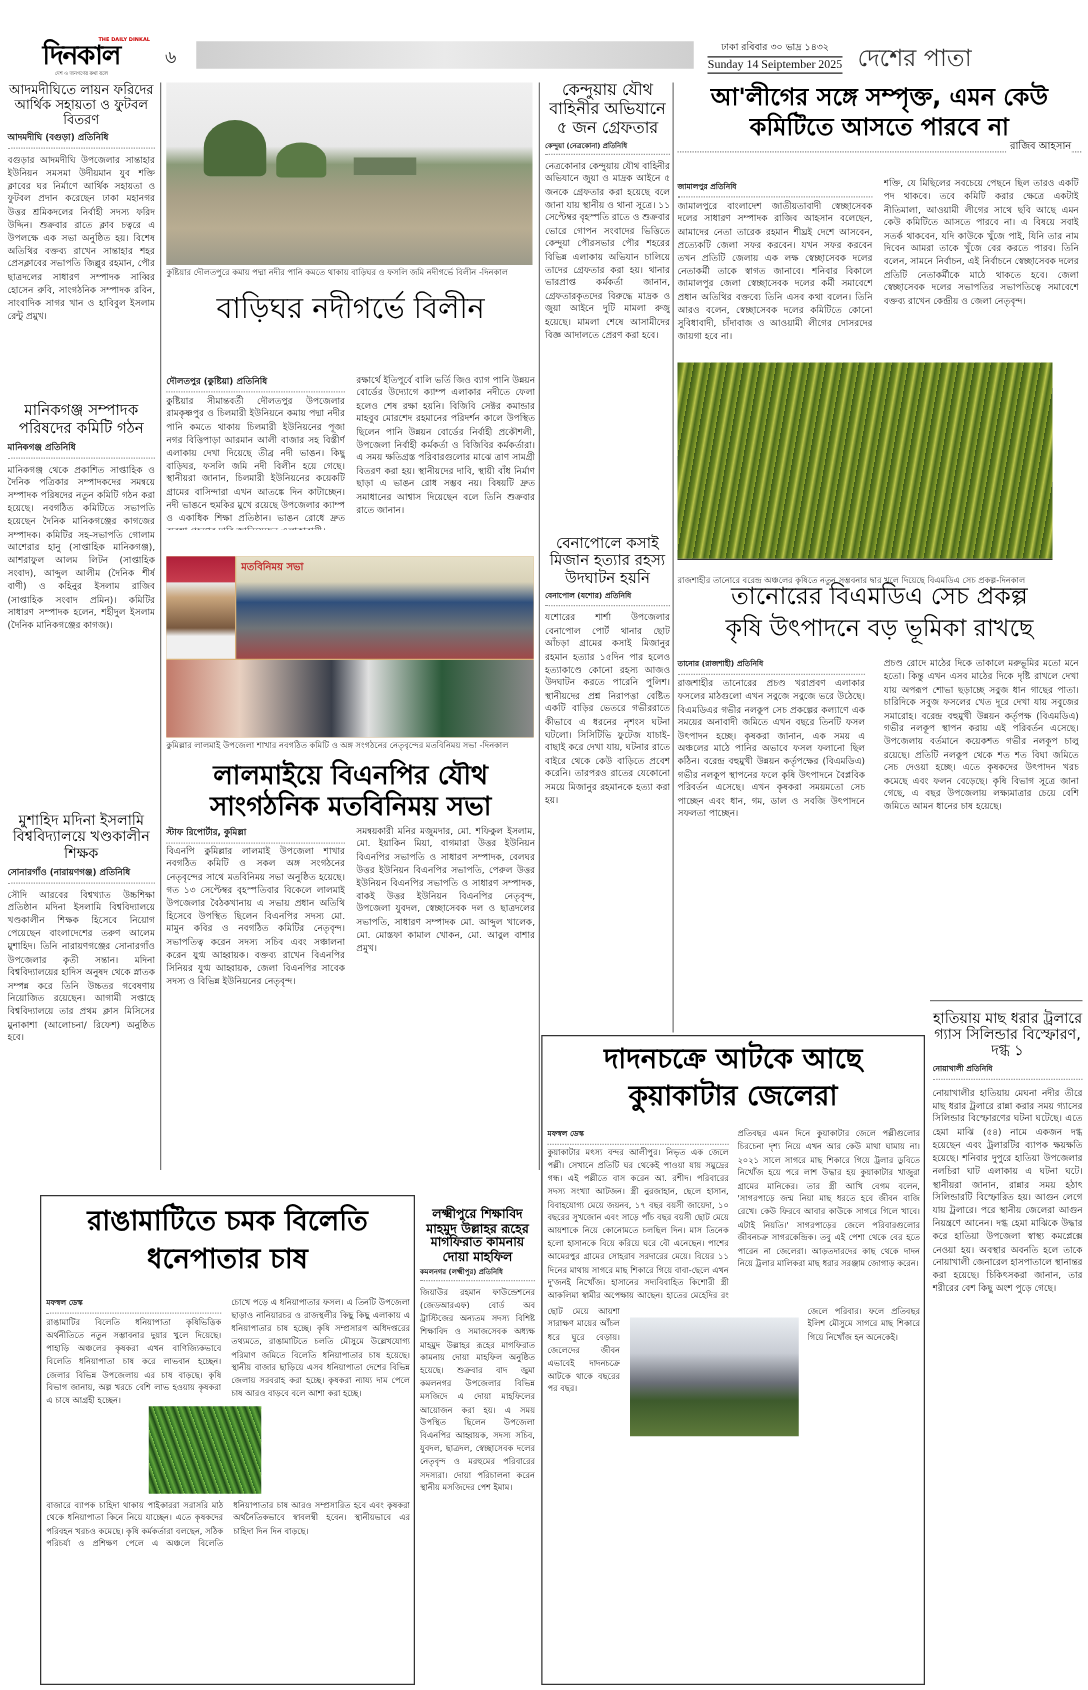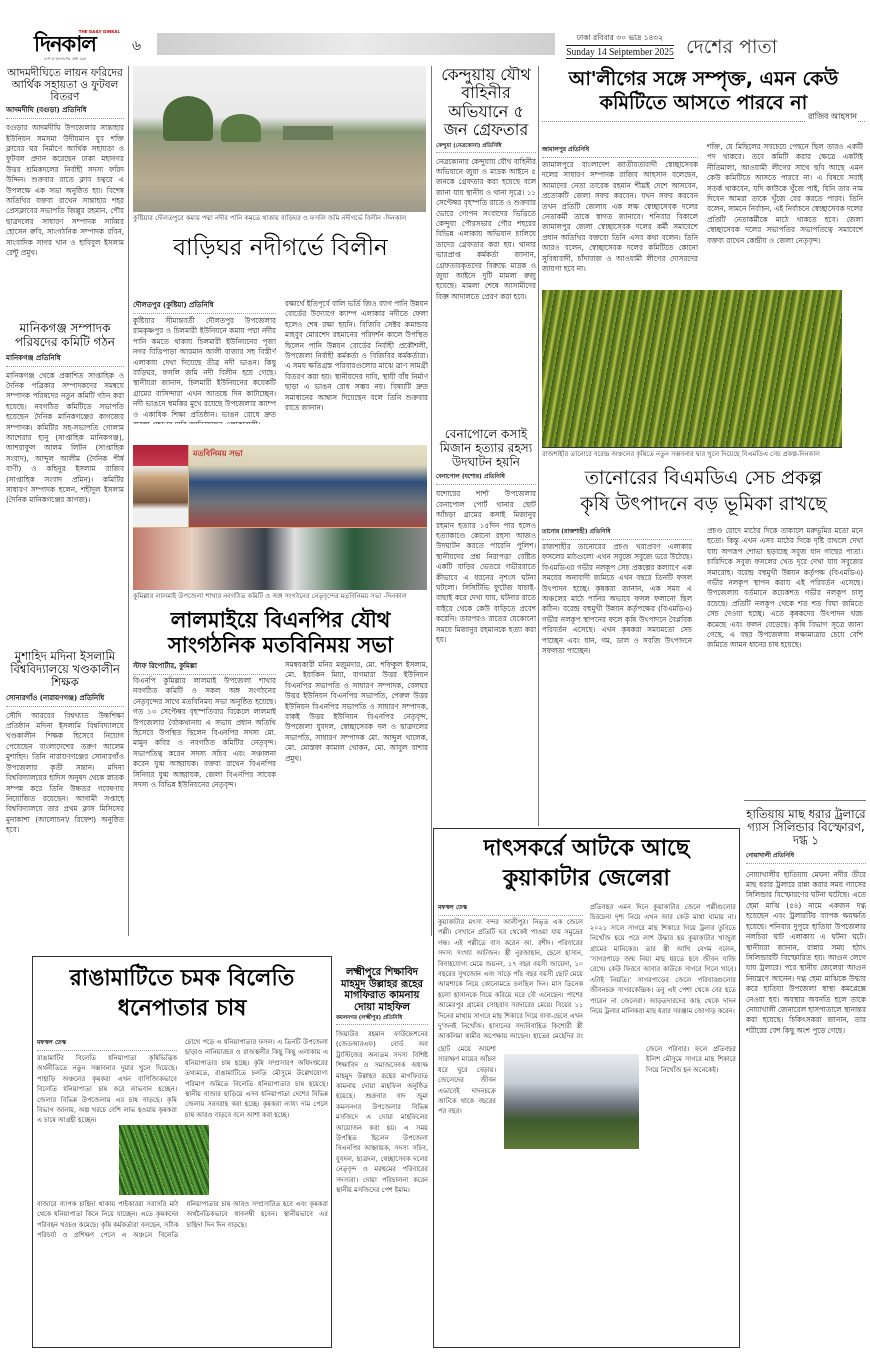--- a/index.html
+++ b/index.html
@@ -71,21 +71,21 @@
 <div class="abs" style="left:133px;top:608px;width:295px;height:330px">
   <div class="hl" style="font-size:21px;line-height:25px">লালমাইয়ে বিএনপির যৌথ</div>
   <div class="hl" style="font-size:21px;line-height:25px">সাংগঠনিক মতবিনিময় সভা</div>
   <div class="byline" style="position:absolute;left:0;top:52px;width:143px">স্টাফ রিপোর্টার, কুমিল্লা</div>
   <div class="body-text" style="position:absolute;left:0;top:68px;width:143px;height:262px">বিএনপি কুমিল্লার লালমাই উপজেলা শাখার নবগঠিত কমিটি ও সকল অঙ্গ সংগঠনের নেতৃবৃন্দের সাথে মতবিনিময় সভা অনুষ্ঠিত হয়েছে। গত ১৩ সেপ্টেম্বর বৃহস্পতিবার বিকেলে লালমাই উপজেলার বৈঠকখানায় এ সভায় প্রধান অতিথি হিসেবে উপস্থিত ছিলেন বিএনপির সদস্য মো. মামুন কবির ও নবগঠিত কমিটির নেতৃবৃন্দ। সভাপতিত্ব করেন সদস্য সচিব এবং সঞ্চালনা করেন যুগ্ম আহ্বায়ক। বক্তব্য রাখেন বিএনপির সিনিয়র যুগ্ম আহ্বায়ক, জেলা বিএনপির সাবেক সদস্য ও বিভিন্ন ইউনিয়নের নেতৃবৃন্দ।</div>
   <div class="body-text" style="position:absolute;left:152px;top:52px;width:143px;height:278px">সমন্বয়কারী মনির মজুমদার, মো. শফিকুল ইসলাম, মো. ইয়াকিন মিয়া, বাগমারা উত্তর ইউনিয়ন বিএনপির সভাপতি ও সাধারণ সম্পাদক, বেলঘর উত্তর ইউনিয়ন বিএনপির সভাপতি, পেরুল উত্তর ইউনিয়ন বিএনপির সভাপতি ও সাধারণ সম্পাদক, বাকই উত্তর ইউনিয়ন বিএনপির নেতৃবৃন্দ, উপজেলা যুবদল, স্বেচ্ছাসেবক দল ও ছাত্রদলের সভাপতি, সাধারণ সম্পাদক মো. আব্দুল খালেক, মো. মোস্তফা কামাল খোকন, মো. আবুল বাশার প্রমুখ।</div>
 </div>
 <div class="rule-v" style="left:431px;top:66px;height:870px"></div>
 
 <div class="abs" style="left:436px;top:66px;width:100px;height:335px">
-  <div class="hl" style="font-size:16px;font-weight:normal">কেন্দুয়ায় যৌথ বাহিনীর অভিযানে ৫ জন গ্রেফতার</div>
+  <div class="hl" style="font-size:13px;font-weight:normal">কেন্দুয়ায় যৌথ বাহিনীর অভিযানে ৫ জন গ্রেফতার</div>
   <div class="byline" style="margin:2px 0 4px;font-size:5.5px">কেন্দুয়া (নেত্রকোনা) প্রতিনিধি</div>
   <div class="body-text" style="height:262px">নেত্রকোনার কেন্দুয়ায় যৌথ বাহিনীর অভিযানে জুয়া ও মাদ্রক আইনে ৫ জনকে গ্রেফতার করা হয়েছে বলে জানা যায় স্থানীয় ও থানা সূত্রে। ১১ সেপ্টেম্বর বৃহস্পতি রাতে ও শুক্রবার ভোরে গোপন সংবাদের ভিত্তিতে কেন্দুয়া পৌরসভার পৌর শহরের বিভিন্ন এলাকায় অভিযান চালিয়ে তাদের গ্রেফতার করা হয়। থানার ভারপ্রাপ্ত কর্মকর্তা জানান, গ্রেফতারকৃতদের বিরুদ্ধে মাদ্রক ও জুয়া আইনে দুটি মামলা রুজু হয়েছে। মামলা শেষে আসামীদের বিজ্ঞ আদালতে প্রেরণ করা হবে।</div>
 </div>
 
 <div class="abs" style="left:436px;top:428px;width:100px;height:410px">
   <div class="hl" style="font-size:12px;font-weight:normal">বেনাপোলে কসাই মিজান হত্যার রহস্য উদঘাটন হয়নি</div>
   <div class="byline" style="margin:2px 0 4px;font-size:6px">বেনাপোল (যশোর) প্রতিনিধি</div>
   <div class="body-text" style="height:330px">যশোরের শার্শা উপজেলার বেনাপোল পোর্ট থানার ছোট আঁচড়া গ্রামের কসাই মিজানুর রহমান হত্যার ১৫দিন পার হলেও হত্যাকাণ্ডে কোনো রহস্য আজও উদঘাটন করতে পারেনি পুলিশ। স্থানীয়দের প্রশ্ন নিরাপত্তা বেষ্টিত একটি বাড়ির ভেতরে গভীররাতে কীভাবে এ ধরনের নৃশংস ঘটনা ঘটলো। সিসিটিভি ফুটেজ যাচাই-বাছাই করে দেখা যায়, ঘটনার রাতে বাইরে থেকে কেউ বাড়িতে প্রবেশ করেনি। তারপরও রাতের যেকোনো সময়ে মিজানুর রহমানকে হত্যা করা হয়।</div>
 </div>
 <div class="rule-v" style="left:538px;top:66px;height:760px"></div>
@@ -95,38 +95,38 @@
   <div class="hl" style="font-size:19px;line-height:24px">কমিটিতে আসতে পারবে না</div>
   <div style="border-bottom:1px dotted #888;height:10px;margin-top:-2px;position:relative">
     <span style="position:absolute;right:8px;top:-2px;font-size:8px;background:#fff;padding-left:3px">রাজিব আহসান</span>
   </div>
   <div class="byline" style="position:absolute;left:0;top:78px;width:156px;font-size:6px">জামালপুর প্রতিনিধি</div>
   <div class="body-text" style="position:absolute;left:0;top:94px;width:156px;height:180px">জামালপুরে বাংলাদেশ জাতীয়তাবাদী স্বেচ্ছাসেবক দলের সাধারণ সম্পাদক রাজিব আহসান বলেছেন, আমাদের নেতা তারেক রহমান শীঘ্রই দেশে আসবেন, প্রত্যেকটি জেলা সফর করবেন। যখন সফর করবেন তখন প্রতিটি জেলায় এক লক্ষ স্বেচ্ছাসেবক দলের নেতাকর্মী তাকে স্বাগত জানাবে। শনিবার বিকালে জামালপুর জেলা স্বেচ্ছাসেবক দলের কর্মী সমাবেশে প্রধান অতিথির বক্তব্যে তিনি এসব কথা বলেন। তিনি আরও বলেন, স্বেচ্ছাসেবক দলের কমিটিতে কোনো সুবিধাবাদী, চাঁদাবাজ ও আওয়ামী লীগের দোসরদের জায়গা হবে না।</div>
   <div class="body-text" style="position:absolute;left:165px;top:76px;width:156px;height:200px">শক্তি, যে মিছিলের সবচেয়ে পেছনে ছিল তারও একটি পদ থাকবে। তবে কমিটি করার ক্ষেত্রে একটাই নীতিমালা, আওয়ামী লীগের সাথে ছবি আছে এমন কেউ কমিটিতে আসতে পারবে না। এ বিষয়ে সবাই সতর্ক থাকবেন, যদি কাউকে খুঁজে পাই, যিনি তার নাম দিবেন আমরা তাকে খুঁজে বের করতে পারব। তিনি বলেন, সামনে নির্বাচন, এই নির্বাচনে স্বেচ্ছাসেবক দলের প্রতিটি নেতাকর্মীকে মাঠে থাকতে হবে। জেলা স্বেচ্ছাসেবক দলের সভাপতির সভাপতিত্বে সমাবেশে বক্তব্য রাখেন কেন্দ্রীয় ও জেলা নেতৃবৃন্দ।</div>
 </div>
 
 <div class="photo" style="left:542px;top:290px;width:300px;height:158px;background:repeating-linear-gradient(100deg,#3e5a1a 0,#6f8a24 4px,#b9c34a 6px,#4b6a1c 9px,#8aa02c 13px);border-bottom:1px solid #333"></div>
-<div class="abs cap" style="left:542px;top:450px;width:322px;white-space:nowrap;overflow:hidden">রাজশাহীর তানোরে বরেন্দ্র অঞ্চলের কৃষিতে নতুন সম্ভবনার দ্বার খুলে দিয়েছে বিএমডিএ সেচ প্রকল্প-দিনকাল</div>
+<div class="abs cap" style="left:542px;top:460px;width:322px;white-space:nowrap;overflow:hidden">রাজশাহীর তানোরে বরেন্দ্র অঞ্চলের কৃষিতে নতুন সম্ভবনার দ্বার খুলে দিয়েছে বিএমডিএ সেচ প্রকল্প-দিনকাল</div>
 <div class="abs" style="left:542px;top:464px;width:323px;height:320px">
   <div class="hl" style="font-size:19px;font-weight:normal;line-height:26px">তানোরের বিএমডিএ সেচ প্রকল্প</div>
   <div class="hl" style="font-size:19px;font-weight:normal;line-height:26px">কৃষি উৎপাদনে বড় ভূমিকা রাখছে</div>
   <div class="byline" style="position:absolute;left:0;top:62px;width:150px;font-size:6px">তানোর (রাজশাহী) প্রতিনিধি</div>
   <div class="body-text" style="position:absolute;left:0;top:78px;width:150px;height:220px">রাজশাহীর তানোরের প্রচণ্ড খরাপ্রবণ এলাকার ফসলের মাঠগুলো এখন সবুজে সবুজে ভরে উঠেছে। বিএমডিএর গভীর নলকূপ সেচ প্রকল্পের কল্যাণে এক সময়ের অনাবাদী জমিতে এখন বছরে তিনটি ফসল উৎপাদন হচ্ছে। কৃষকরা জানান, এক সময় এ অঞ্চলের মাঠে পানির অভাবে ফসল ফলানো ছিল কঠিন। বরেন্দ্র বহুমুখী উন্নয়ন কর্তৃপক্ষের (বিএমডিএ) গভীর নলকূপ স্থাপনের ফলে কৃষি উৎপাদনে বৈপ্লবিক পরিবর্তন এসেছে। এখন কৃষকরা সময়মতো সেচ পাচ্ছেন এবং ধান, গম, ডাল ও সবজি উৎপাদনে সফলতা পাচ্ছেন।</div>
   <div class="body-text" style="position:absolute;left:165px;top:62px;width:156px;height:230px">প্রচণ্ড রোদে মাঠের দিকে তাকালে মরুভূমির মতো মনে হতো। কিন্তু এখন এসব মাঠের দিকে দৃষ্টি রাখলে দেখা যায় অপরূপ শোভা ছড়াচ্ছে সবুজ ধান গাছের পাতা। চারিদিকে সবুজ ফসলের খেত দূরে দেখা যায় সবুজের সমারোহ। বরেন্দ্র বহুমুখী উন্নয়ন কর্তৃপক্ষ (বিএমডিএ) গভীর নলকূপ স্থাপন করায় এই পরিবর্তন এসেছে। উপজেলায় বর্তমানে কয়েকশত গভীর নলকূপ চালু রয়েছে। প্রতিটি নলকূপ থেকে শত শত বিঘা জমিতে সেচ দেওয়া হচ্ছে। এতে কৃষকদের উৎপাদন খরচ কমেছে এবং ফলন বেড়েছে। কৃষি বিভাগ সূত্রে জানা গেছে, এ বছর উপজেলায় লক্ষ্যমাত্রার চেয়ে বেশি জমিতে আমন ধানের চাষ হয়েছে।</div>
 </div>
 
 <div class="rule-h" style="left:744px;top:800px;width:122px"></div>
 <div class="abs" style="left:746px;top:808px;width:120px;height:538px">
   <div class="hl" style="font-size:11.5px;font-weight:normal">হাতিয়ায় মাছ ধরার ট্রলারে গ্যাস সিলিন্ডার বিস্ফোরণ, দগ্ধ ১</div>
   <div class="byline" style="margin:2px 0 6px;font-size:6px">নোয়াখালী প্রতিনিধি</div>
   <div class="body-text" style="height:470px">নোয়াখালীর হাতিয়ায় মেঘনা নদীর তীরে মাছ ধরার ট্রলারে রান্না করার সময় গ্যাসের সিলিন্ডার বিস্ফোরণের ঘটনা ঘটেছে। এতে হেমা মাঝি (৫৪) নামে একজন দগ্ধ হয়েছেন এবং ট্রলারটির ব্যাপক ক্ষয়ক্ষতি হয়েছে। শনিবার দুপুরে হাতিয়া উপজেলার নলচিরা ঘাট এলাকায় এ ঘটনা ঘটে। স্থানীয়রা জানান, রান্নার সময় হঠাৎ সিলিন্ডারটি বিস্ফোরিত হয়। আগুন লেগে যায় ট্রলারে। পরে স্থানীয় জেলেরা আগুন নিয়ন্ত্রণে আনেন। দগ্ধ হেমা মাঝিকে উদ্ধার করে হাতিয়া উপজেলা স্বাস্থ্য কমপ্লেক্সে নেওয়া হয়। অবস্থার অবনতি হলে তাকে নোয়াখালী জেনারেল হাসপাতালে স্থানান্তর করা হয়েছে। চিকিৎসকরা জানান, তার শরীরের বেশ কিছু অংশ পুড়ে গেছে।</div>
 </div>
 
 <div class="abs" style="left:433px;top:828px;width:307px;height:520px;border:1px solid #333">
-  <div class="hl" style="font-size:22px;line-height:30px;margin-top:4px">দাৎসকর্রে আটকে আছে</div>
+  <div class="hl" style="font-size:22px;line-height:30px;margin-top:4px">দাদনচক্রে আটকে আছে</div>
   <div class="hl" style="font-size:22px;line-height:30px">কুয়াকাটার জেলেরা</div>
   <div class="byline" style="position:absolute;left:4px;top:73px;width:145px;font-size:6px">মফস্বল ডেস্ক</div>
   <div class="body-text" style="position:absolute;left:4px;top:88px;width:145px;height:125px;font-size:6.6px">কুয়াকাটার মৎস্য বন্দর আলীপুর। নিভৃত এক জেলে পল্লী। সেখানে প্রতিটি ঘর থেকেই পাওয়া যায় সমুদ্রের গন্ধ। এই পল্লীতে বাস করেন আ. রশীদ। পরিবারের সদস্য সংখ্যা আটজন। স্ত্রী নুরজাহান, ছেলে হাসান, বিবাহযোগ্য মেয়ে জয়নব, ১৭ বছর বয়সী জায়েদা, ১০ বছরের সুখজোন এবং সাড়ে পাঁচ বছর বয়সী ছোট মেয়ে আয়শাকে নিয়ে কোনোমতে চলছিল দিন। মাস তিনেক হলো হাসানকে বিয়ে করিয়ে ঘরে বৌ এনেছেন। পাশের আমেরপুর গ্রামের সোহরাব সরদারের মেয়ে। বিয়ের ১১ দিনের মাথায় সাগরে মাছ শিকারে গিয়ে বাবা-ছেলে এখন দু'জনই নিখোঁজ। হাসানের সদ্যবিবাহিত কিশোরী স্ত্রী আকলিমা স্বামীর অপেক্ষায় আছেন। হাতের মেহেদির রং এখনও মুছে যায়নি। নুরজাহান অপেক্ষায় আছেন ছেলে ও স্বামীর জন্য।</div>
   <div class="body-text" style="position:absolute;left:156px;top:73px;width:146px;height:140px;font-size:6.6px">প্রতিবছর এমন দিনে কুয়াকাটার জেলে পল্লীগুলোর চিরচেনা দৃশ্য নিয়ে এখন আর কেউ মাথা ঘামায় না। ২০২১ সালে সাগরে মাছ শিকারে গিয়ে ট্রলার ডুবিতে নিখোঁজ হয়ে পরে লাশ উদ্ধার হয় কুয়াকাটার খাজুরা গ্রামের মানিকের। তার স্ত্রী আখি বেগম বলেন, 'সাগরপাড়ে জন্ম নিয়া মাছ ধরতে হবে জীবন বাজি রেখে। কেউ ফিরবে আবার কাউকে সাগরে গিলে খাবে। এটাই নিয়তি।' সাগরপাড়ের জেলে পরিবারগুলোর জীবনচক্র সাগরকেন্দ্রিক। তবু এই পেশা থেকে বের হতে পারেন না জেলেরা। আড়তদারদের কাছ থেকে দাদন নিয়ে ট্রলার মালিকরা মাছ ধরার সরঞ্জাম জোগাড় করেন।</div>
   <div class="body-text" style="position:absolute;left:4px;top:215px;width:58px;height:300px;font-size:6.6px">ছোট মেয়ে আয়শা সারাক্ষণ মায়ের আঁচল ধরে ঘুরে বেড়ায়। জেলেদের জীবন এভাবেই দাদনচক্রে আটকে থাকে বছরের পর বছর।</div>
   <div class="photo" style="left:70px;top:225px;width:135px;height:95px;background:linear-gradient(to bottom,#e8ecf0 0,#c8ccd4 30%,#6b6f78 55%,#3d5a2c 70%,#5e7a3a 100%)"></div>
   <div class="body-text" style="position:absolute;left:212px;top:215px;width:90px;height:300px;font-size:6.6px">জেলে পরিবার। ফলে প্রতিবছর ইলিশ মৌসুমে সাগরে মাছ শিকারে গিয়ে নিখোঁজ হন অনেকেই।</div>
 </div>
 
 <div class="abs" style="left:32px;top:956px;width:300px;height:392px;border:1px solid #333">

